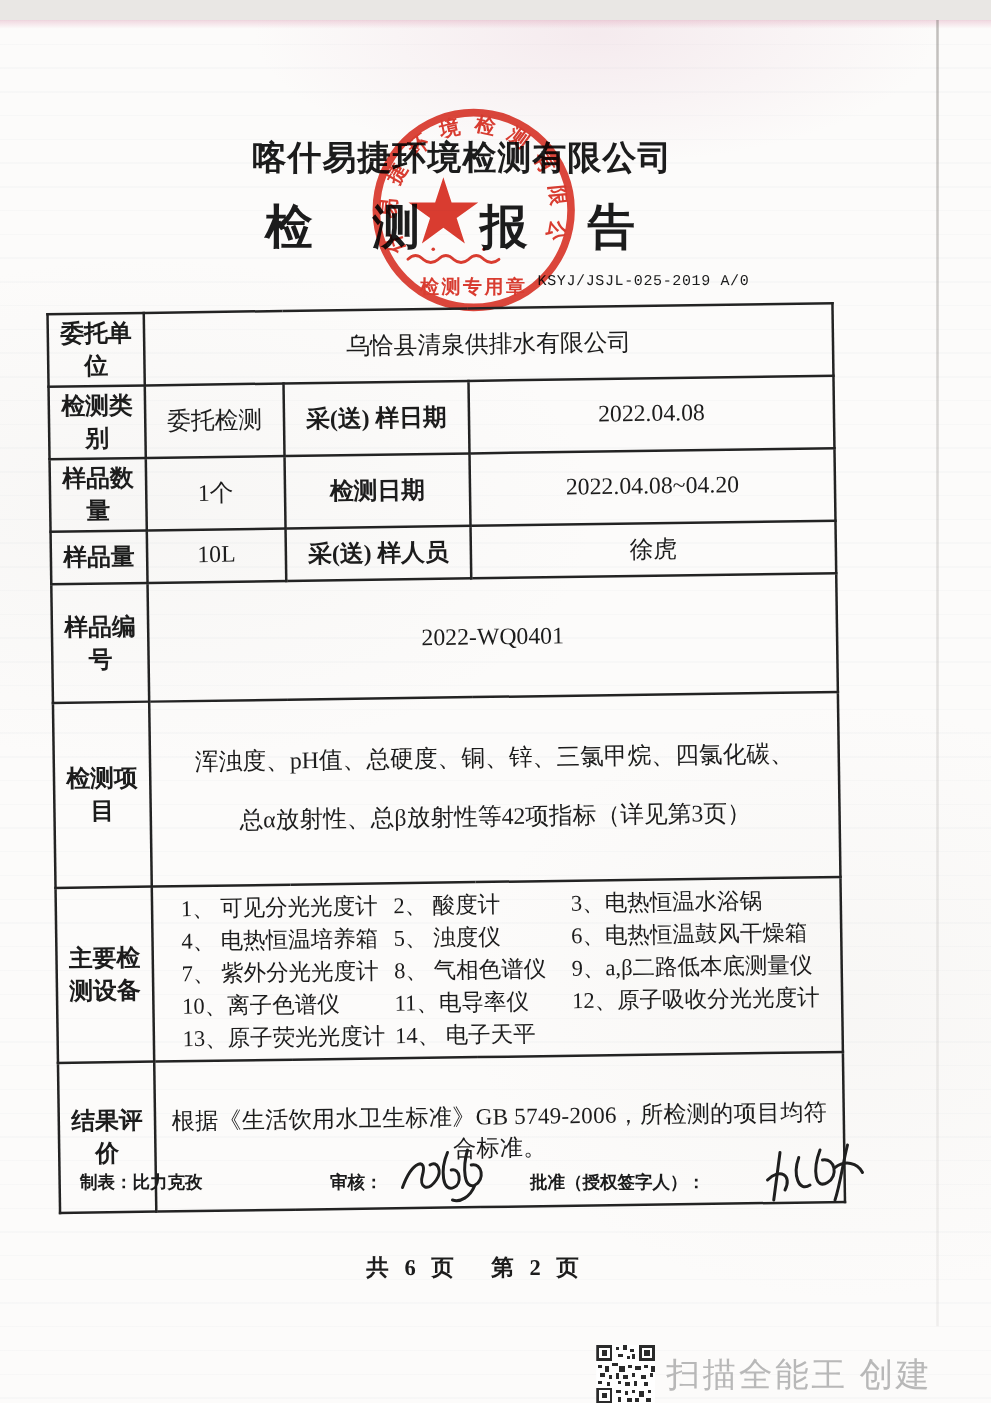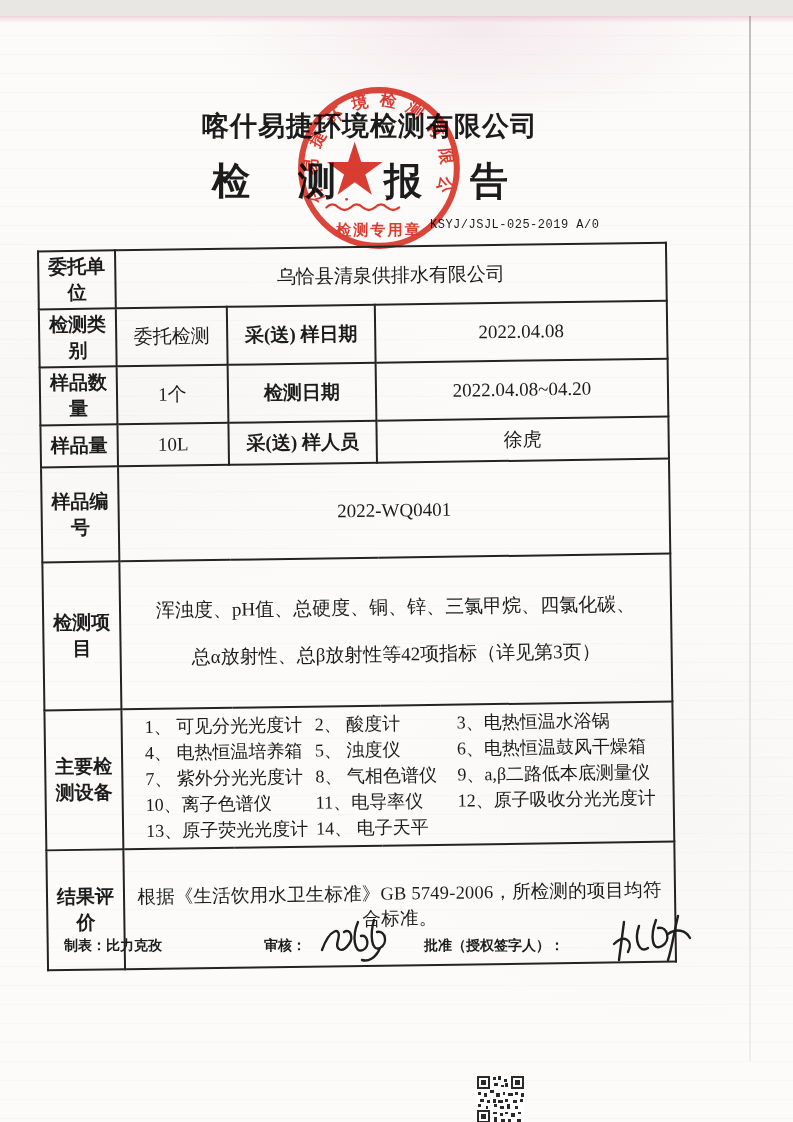--- a/index.html
+++ b/index.html
@@ -163,20 +163,21 @@
   <svg class="sig-svg" style="left:606px;top:894px;" width="90" height="58" viewBox="0 0 90 58">
     <g fill="none" stroke="#1f1f1f" stroke-width="2.4" stroke-linecap="round">
       <path d="M8 34 C 18 24, 28 30, 22 42"></path>
       <path d="M18 12 L 13 50"></path>
       <path d="M33 16 C 28 30, 33 44, 42 38"></path>
       <path d="M50 10 C 44 26, 46 42, 56 36 C 65 31, 62 16, 52 18"></path>
       <path d="M72 6 C 68 22, 66 38, 62 50 M62 24 C 70 18, 80 20, 84 28"></path>
     </g>
   </svg>
 
+  <div class="pagination"><span>共 6 页</span><span class="gap"></span><span>第 2 页</span></div>
 
   <div class="watermark">
     <svg width="47" height="47" viewBox="0 0 33 33" shape-rendering="crispEdges">
       <rect width="33" height="33" fill="#ffffff"></rect>
       <g fill="#2a2a2a">
         <rect x="0" y="0" width="9" height="9"></rect>
           <rect x="24" y="0" width="9" height="9"></rect>
           <rect x="0" y="24" width="9" height="9"></rect>
         <rect x="1.5" y="1.5" width="6" height="6" fill="#fff"></rect>
           <rect x="25.5" y="1.5" width="6" height="6" fill="#fff"></rect>
@@ -215,14 +216,15 @@
           <rect x="16" y="26" width="2" height="2"></rect>
           <rect x="20" y="25" width="2" height="2"></rect>
         <rect x="24" y="26" width="3" height="3"></rect>
           <rect x="29" y="25" width="2" height="2"></rect>
         <rect x="12" y="29" width="2" height="3"></rect>
           <rect x="17" y="30" width="3" height="2"></rect>
           <rect x="22" y="30" width="2" height="2"></rect>
         <rect x="28" y="30" width="3" height="2"></rect>
       </g>
     </svg>
+    <span class="watermark-text">扫描全能王 创建</span>
   </div>
 </div>
 
 </body></html>

